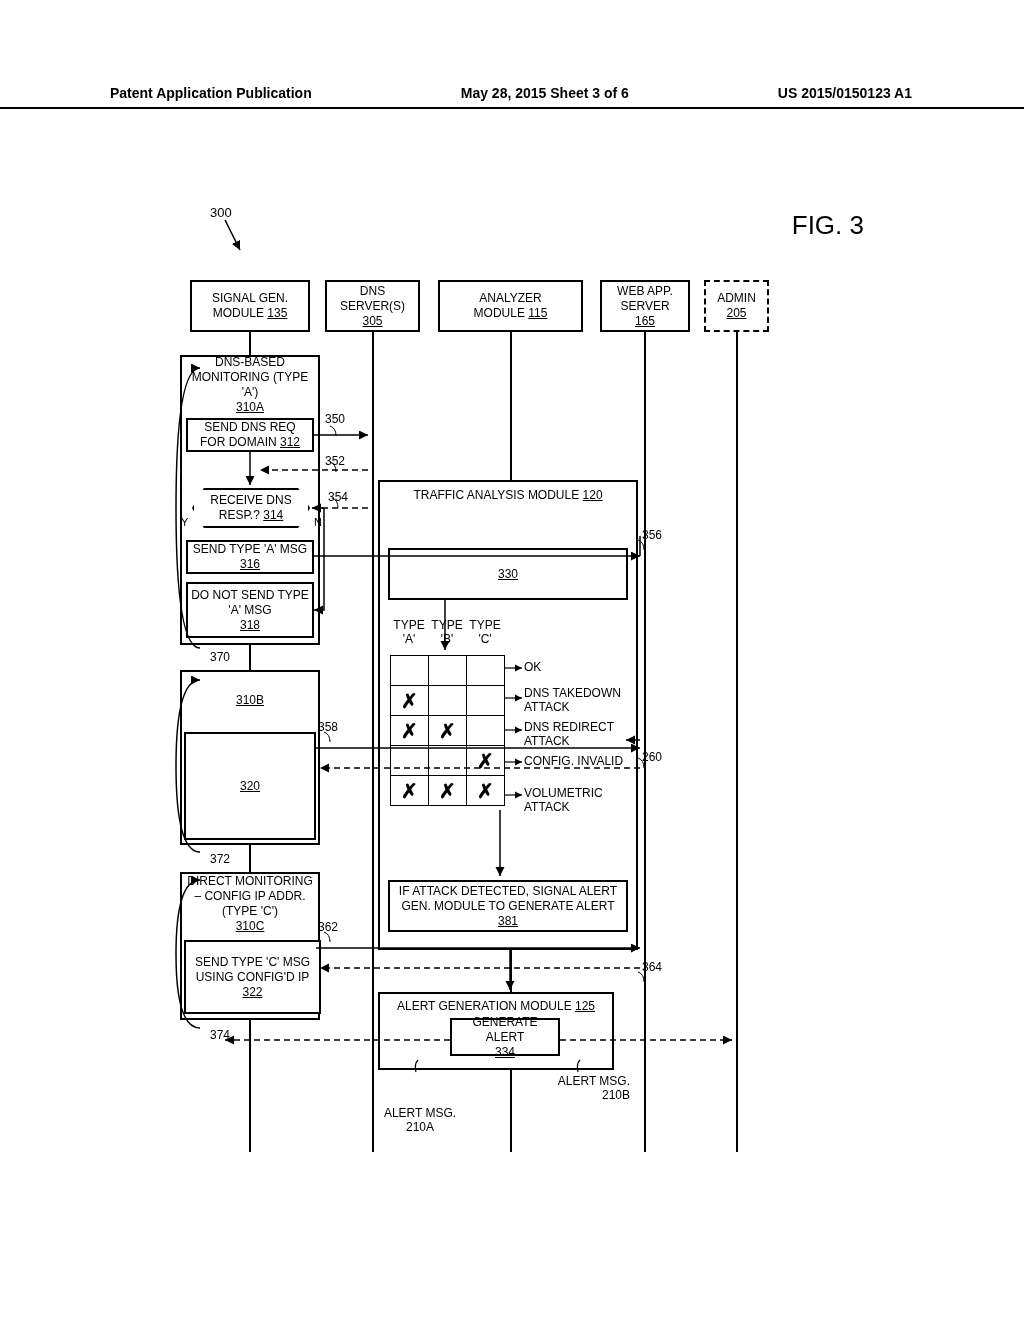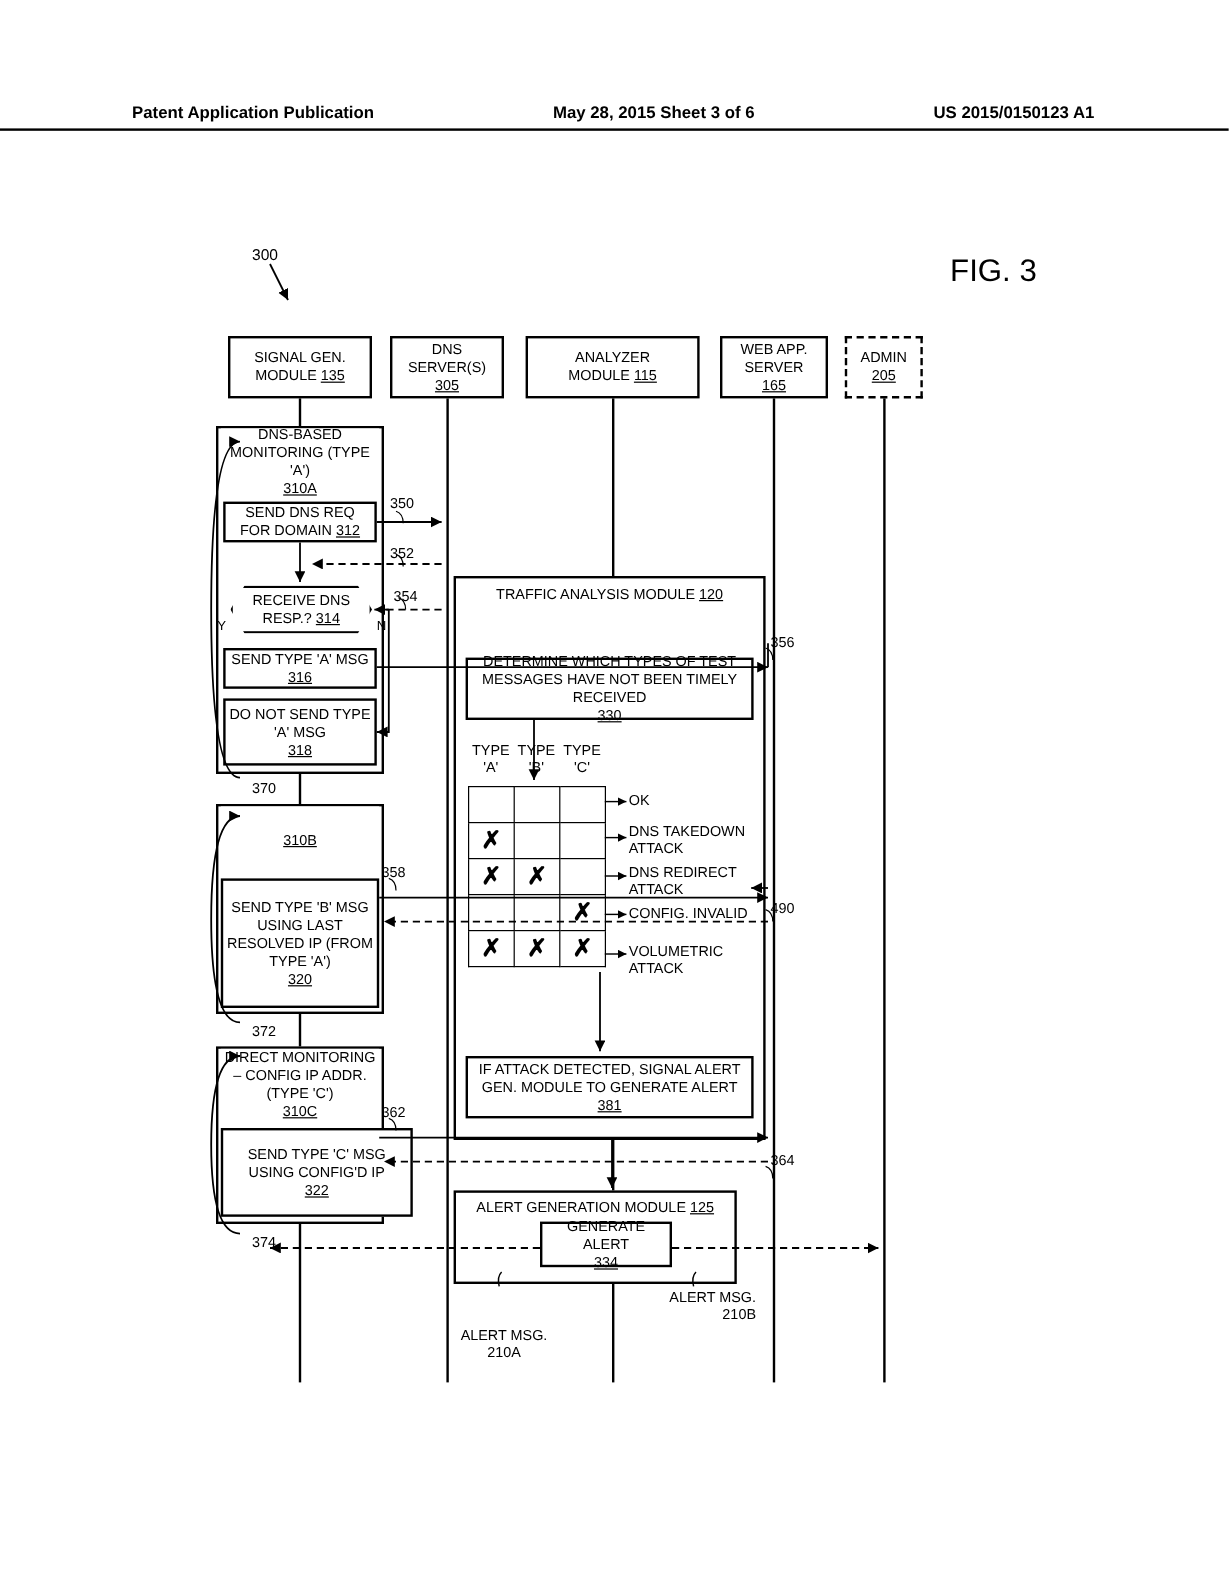--- a/index.html
+++ b/index.html
@@ -145,45 +145,43 @@
   <span>DO NOT SEND TYPE 'A' MSG</span>
   <span class="u">318</span>
 </div>
 <div class="lbl" style="top:650px; left:210px;">370</div>
 
 <div class="box" style="top:670px; left:180px; width:140px; height:175px;"></div>
 <div class="box" style="top:672px; left:184px; width:132px; height:56px; border:none;">
   <span class="u">310B</span>
 </div>
 <div class="box" style="top:732px; left:184px; width:132px; height:108px;">
-  <span>SEND TYPE 'B' MSG USING LAST RESOLVED IP (FROM TYPE 'A')</span>
   <span class="u">320</span>
 </div>
 <div class="lbl" style="top:720px; left:318px;">358</div>
 <div class="lbl" style="top:852px; left:210px;">372</div>
 
 <div class="box" style="top:872px; left:180px; width:140px; height:148px;"></div>
 <div class="box" style="top:874px; left:184px; width:132px; height:60px; border:none;">
   <span>DIRECT MONITORING – CONFIG IP ADDR. (TYPE 'C')</span>
   <span class="u">310C</span>
 </div>
-<div class="box" style="top:940px; left:184px; width:160px; height:74px;align-items:center;">
+<div class="box" style="top:940px; left:184px; width:137px; height:74px;align-items:center;">
   <span>SEND TYPE 'C' MSG USING CONFIG'D IP</span>
   <span class="u">322</span>
 </div>
 <div class="lbl" style="top:920px; left:318px;">362</div>
 <div class="lbl" style="top:1028px; left:210px;">374</div>
 
 <div class="box" style="top:480px; left:378px; width:260px; height:470px; justify-content:flex-start; padding-top:6px;">
   <span><span>TRAFFIC ANALYSIS MODULE</span> <span class="u">120</span></span>
 </div>
 <div class="lbl" style="top:528px; left:642px;">356</div>
 
 <div class="box" style="top:548px; left:388px; width:240px; height:52px;">
-  <span>DETERMINE WHICH TYPES OF TEST MESSAGES HAVE NOT BEEN TIMELY RECEIVED</span>
   <span class="u">330</span>
 </div>
 
 <div class="hdr" style="position:absolute; top:618px; left:390px; width:38px;">TYPE 'A'</div>
 <div class="hdr" style="position:absolute; top:618px; left:428px; width:38px;">TYPE 'B'</div>
 <div class="hdr" style="position:absolute; top:618px; left:466px; width:38px;">TYPE 'C'</div>
 
 <table class="tbl" style="top:655px; left:390px;">
   <tbody>
       <tr>
@@ -212,21 +210,21 @@
         <td style="font-size: 20px; font-weight: bold;">✗</td>
       </tr>
 </tbody>
   </table>
 
 <div class="lbl" style="top:660px; left:524px;">OK</div>
 <div class="lbl" style="top:686px; left:524px; width:100px;">DNS TAKEDOWN ATTACK</div>
 <div class="lbl" style="top:720px; left:524px; width:100px;">DNS REDIRECT ATTACK</div>
 <div class="lbl" style="top:754px; left:524px; width:100px;">CONFIG. INVALID</div>
 <div class="lbl" style="top:786px; left:524px; width:100px;">VOLUMETRIC ATTACK</div>
-<div class="lbl" style="top:750px; left:642px;">490</div>
+<div class="lbl" style="top:750px; left:642px;">260</div>
 
 <div class="box" style="top:880px; left:388px; width:240px; height:52px;">
   <span>IF ATTACK DETECTED, SIGNAL ALERT GEN. MODULE TO GENERATE ALERT</span>
   <span class="u">381</span>
 </div>
 <div class="lbl" style="top:960px; left:642px;">364</div>
 
 <div class="box" style="top:992px; left:378px; width:236px; height:78px; justify-content:flex-start; padding-top:5px;">
   <span><span>ALERT GENERATION MODULE</span> <span class="u">125</span></span>
 </div>

